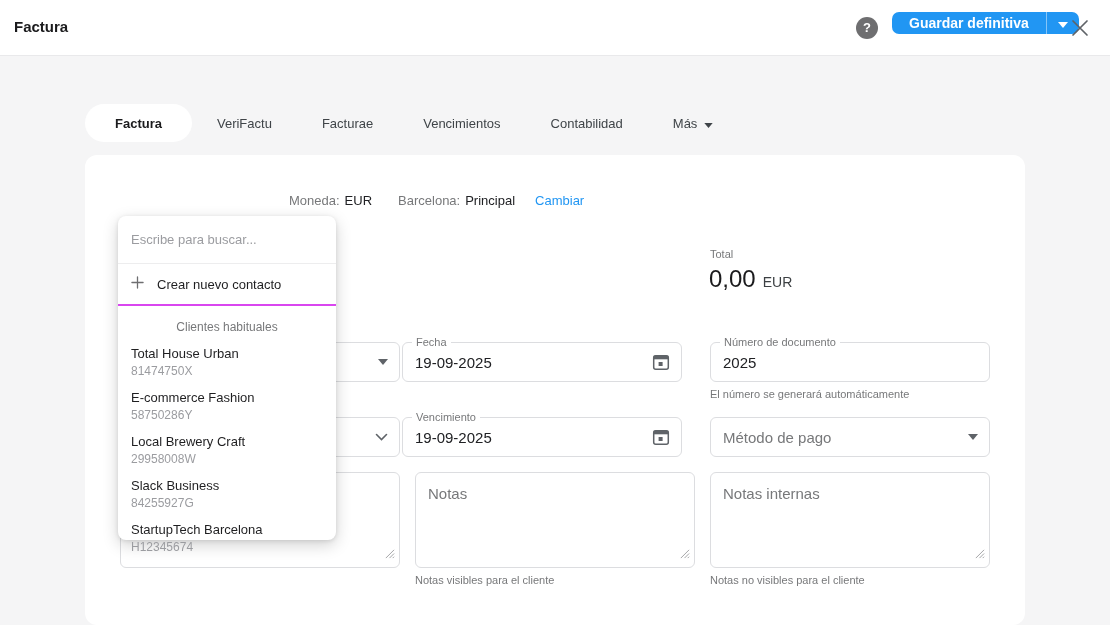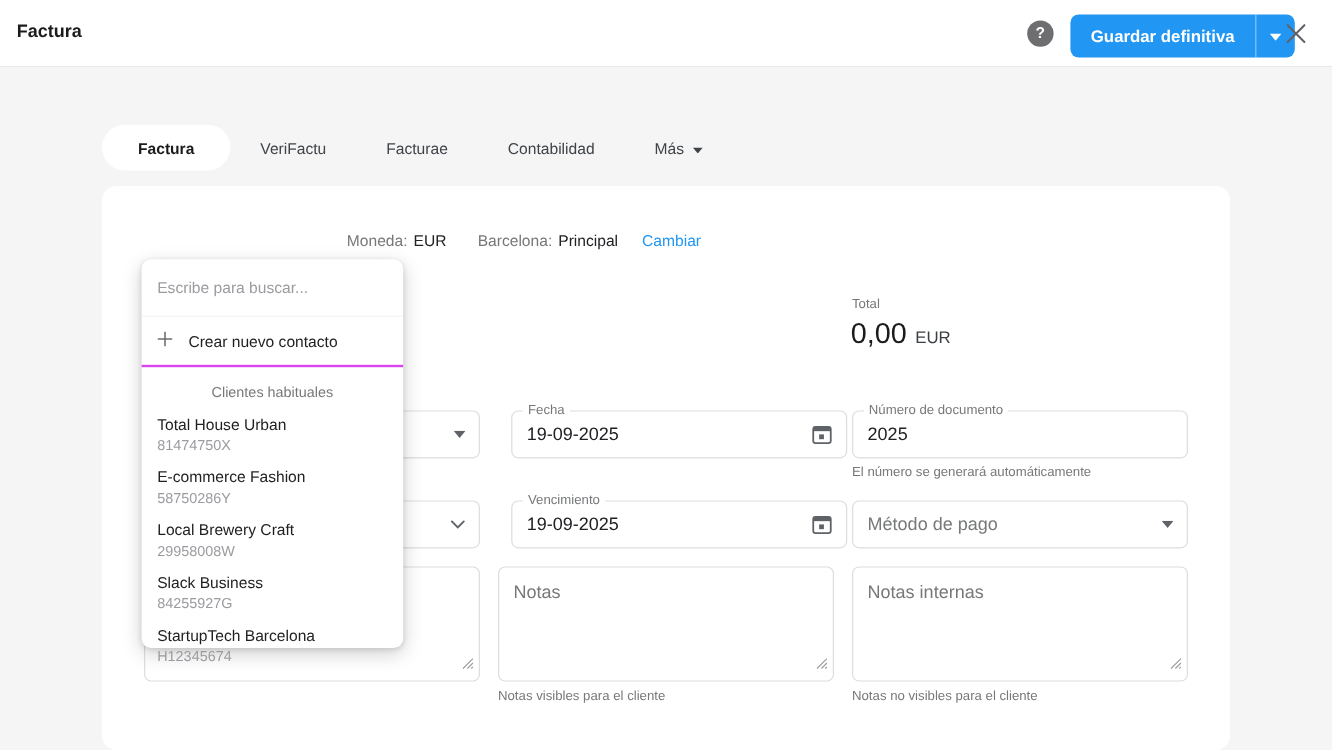--- a/index.html
+++ b/index.html
@@ -20,21 +20,21 @@
     position:absolute; left:14px; top:18px;
     font-size:15px; font-weight:700; color:#1b1b1d;
   }
   .help-icon{
     position:absolute; left:856px; top:17px; width:22px; height:22px;
     background:#6e6e70; color:#ffffff; border-radius:50%;
     font-size:13px; font-weight:700; text-align:center; line-height:22px;
     cursor:pointer;
   }
   .split-btn{
-    position:absolute; left:892px; top:12px; height:36px;
+    position:absolute; left:892px; top:12px; height:22px;
     display:flex; border-radius:7px; overflow:hidden;
     background:#2196f3; color:#fff; cursor:pointer;
   }
   .split-btn .main{
     padding:0 17px; font-size:14px; font-weight:700;
     display:flex; align-items:center;
   }
   .split-btn .arrow{
     width:33px; display:flex; align-items:center; justify-content:center;
     border-left:1px solid rgba(255,255,255,0.45);
@@ -85,21 +85,21 @@
     display:flex; align-items:center; cursor:pointer;
   }
   .field .notch-label{
     position:absolute; top:-7px; left:9px; background:#ffffff; padding:0 4px;
     font-size:11px; color:#77787a; line-height:12px;
   }
   .field .value{ font-size:15px; color:#202124; font-weight:500; padding-left:12px; }
   .field .ph{ font-size:15px; color:#77787a; padding-left:12px; }
   .field .right-icon{ position:absolute; right:11px; top:50%; transform:translateY(-50%); display:flex; }
 
-  .col1{ left:35px; }  .col2{ left:341px;text-align:center; }  .col3{ left:625px; }
+  .col1{ left:35px; }  .col2{ left:317px;text-align:center; }  .col3{ left:625px; }
   .row1{ top:187px; }  .row2{ top:262px; }
 
   .helper{ position:absolute; font-size:11px; color:#77787a; }
 
   
   .ta-wrap{
     position:absolute; top:317px; width:280px; height:96px;
     border:1px solid #dcdde0; border-radius:6px; background:#fff;
   }
   .ta-wrap textarea{
@@ -158,20 +158,23 @@
   <div class="tab active">
     <span>Factura</span>
   </div>
   <div class="tab">
     <span>VeriFactu</span>
   </div>
   <div class="tab">
     <span>Facturae</span>
   </div>
   <div class="tab">
+    <span>Vencimientos</span>
+  </div>
+  <div class="tab">
     <span>Contabilidad</span>
   </div>
   <div class="tab">
     <span>Más</span>
     <span>
       <svg width="9" height="5" viewBox="0 0 10 6">
           <path d="M0 0l5 6 5-6z" fill="#3f4448"></path>
         </svg>
     </span>
   </div>

